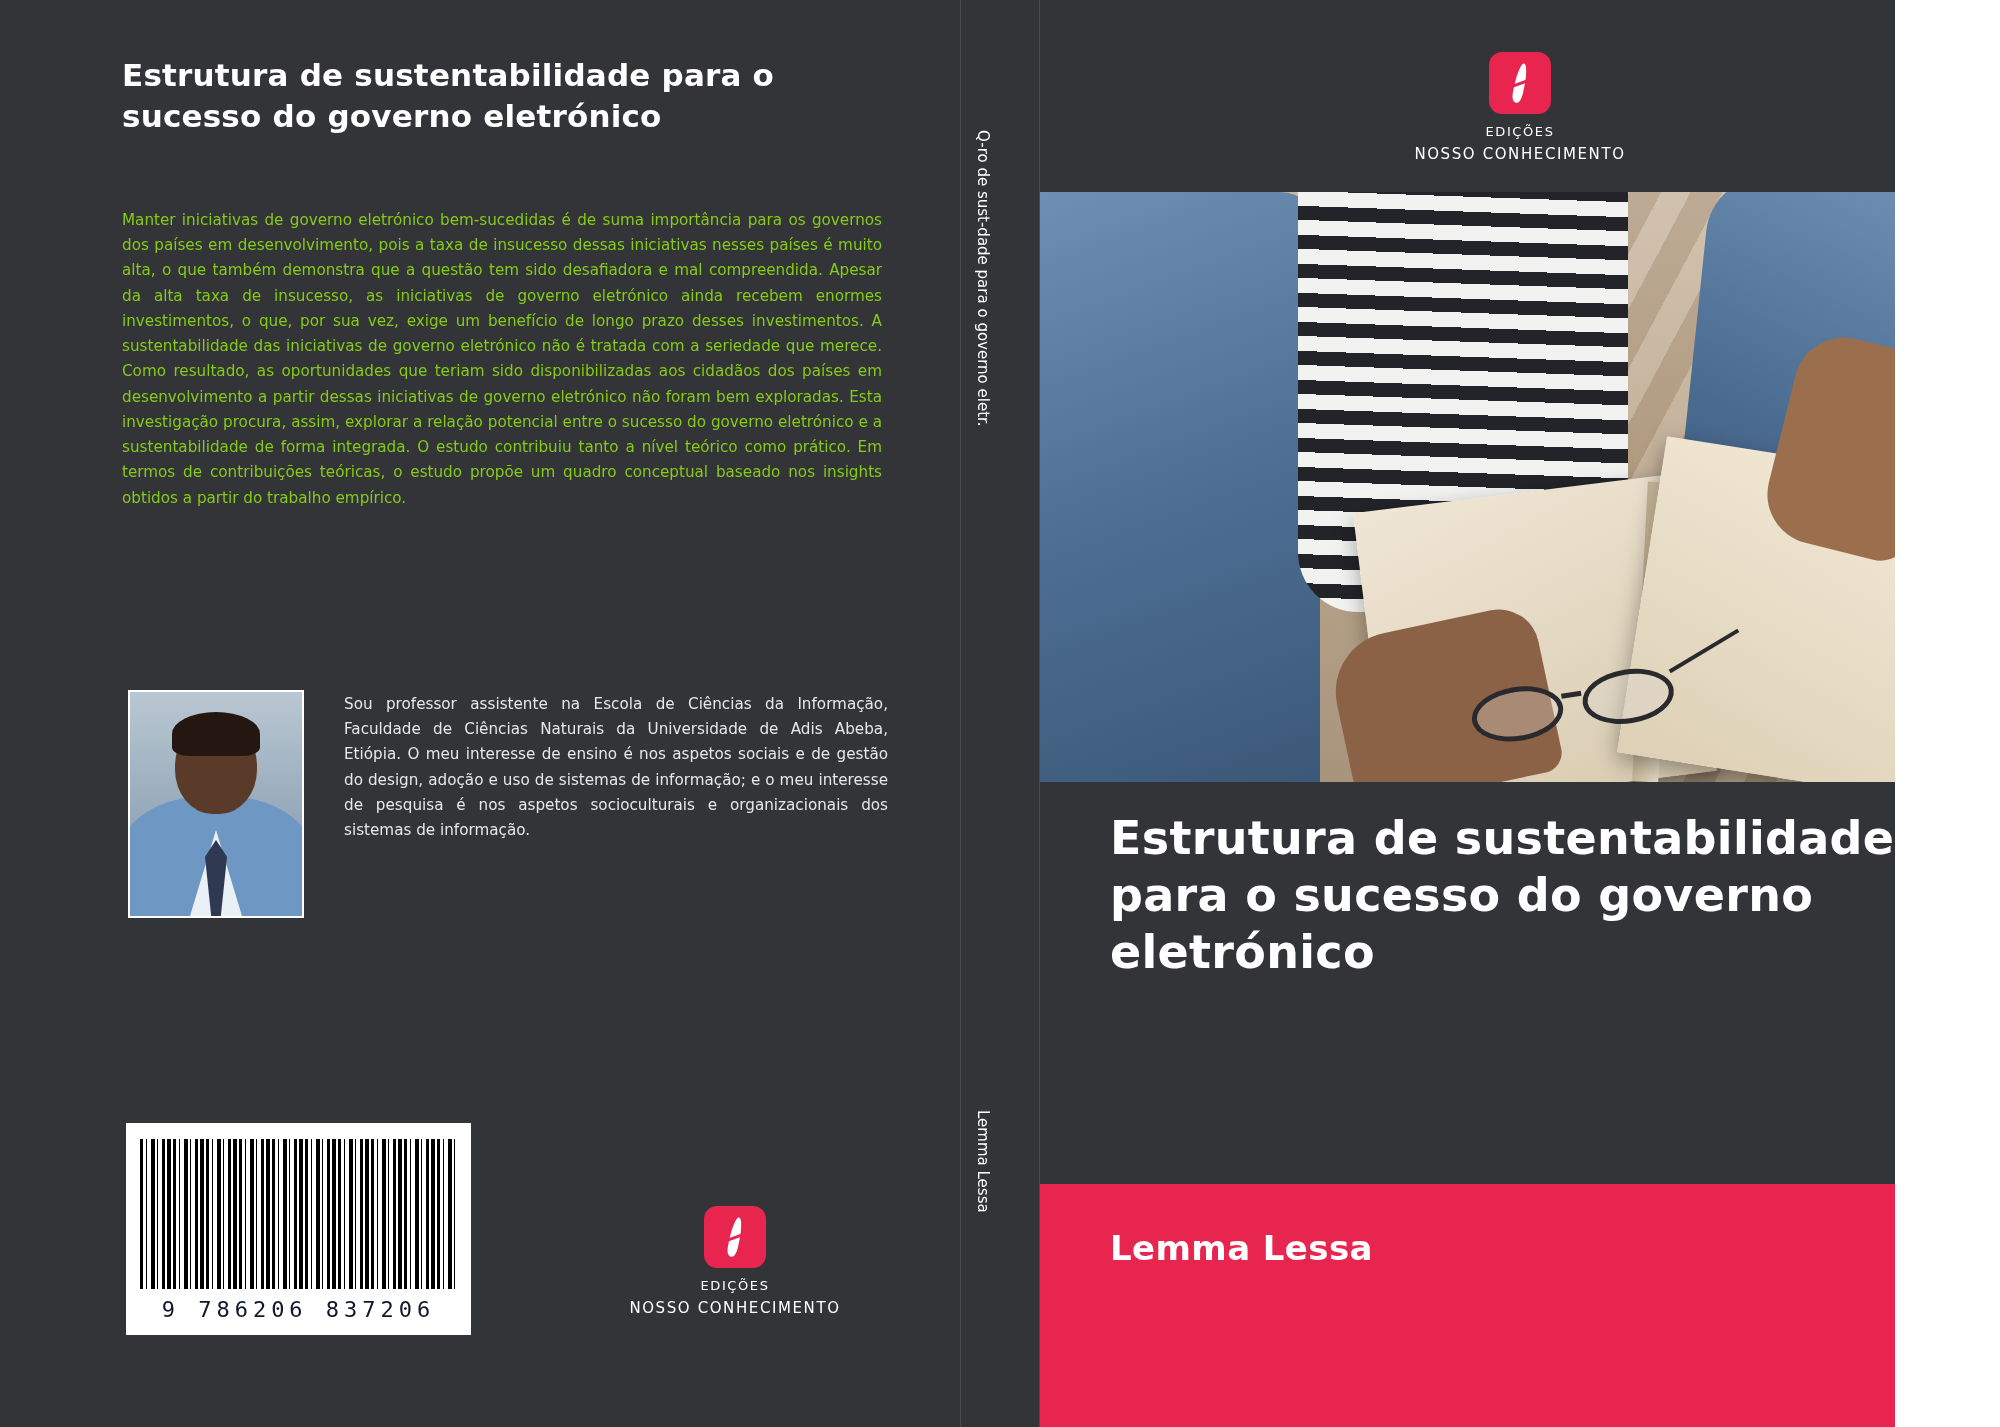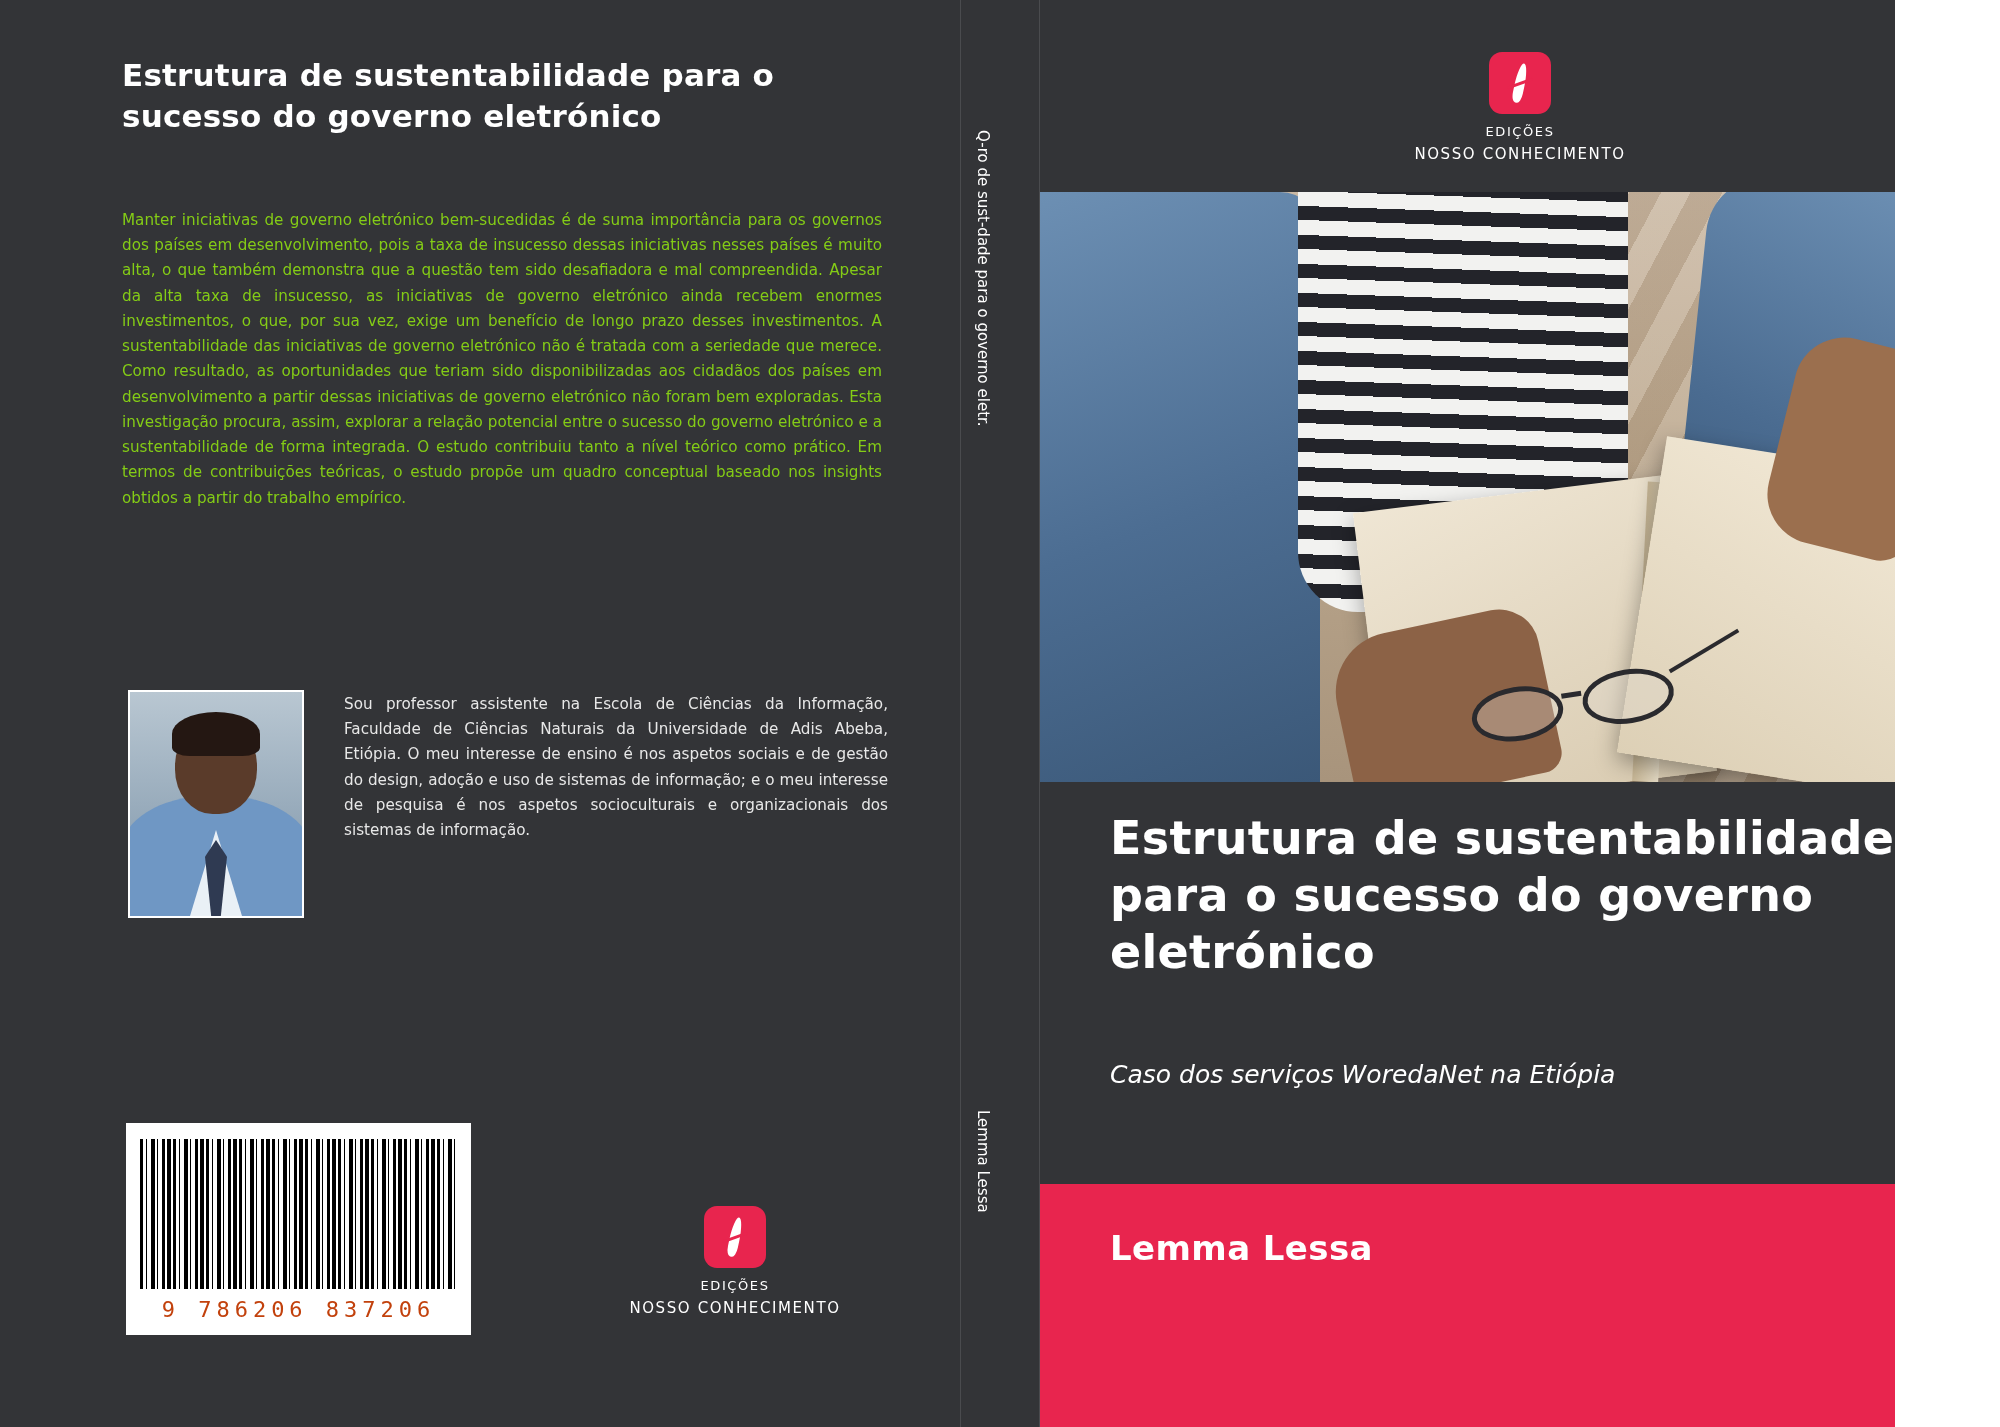--- a/index.html
+++ b/index.html
@@ -127,21 +127,21 @@
         #000 17px, #000 18px, #fff 18px, #fff 22px,
         #000 22px, #000 25px, #fff 25px, #fff 27px,
         #000 27px, #000 31px, #fff 31px, #fff 33px);
   }
   .barcode-digits {
     margin-top: 8px;
     text-align: center;
     font-family: "DejaVu Sans Mono", "Liberation Mono", monospace;
     font-size: 22px;
     letter-spacing: 5px;
-    color: #c2410c;
+    color: #0f172a;
   }
   .back-logo {
     position: absolute;
     left: 625px; bottom: 110px;
     width: 220px;
     text-align: center;
     color: #ffffff;
   }
   .logo-badge {
     width: 62px; height: 62px;
@@ -414,20 +414,19 @@
       <div class="glasses">
         <div class="lens l"></div>
         <div class="bridge"></div>
         <div class="lens r"></div>
         <div class="temple"></div>
       </div>
     </div>
 
     <div class="front-title">Estrutura de sustentabilidade para o sucesso do governo eletrónico</div>
 
-    <div class="front-subtitle">Caso dos serviços WoredaNet na Etiópia</div>
 
     <div class="author-bar">
       <div class="author-name">Lemma Lessa</div>
     </div>
   </div>
 
 </div>
 
 </body></html>

